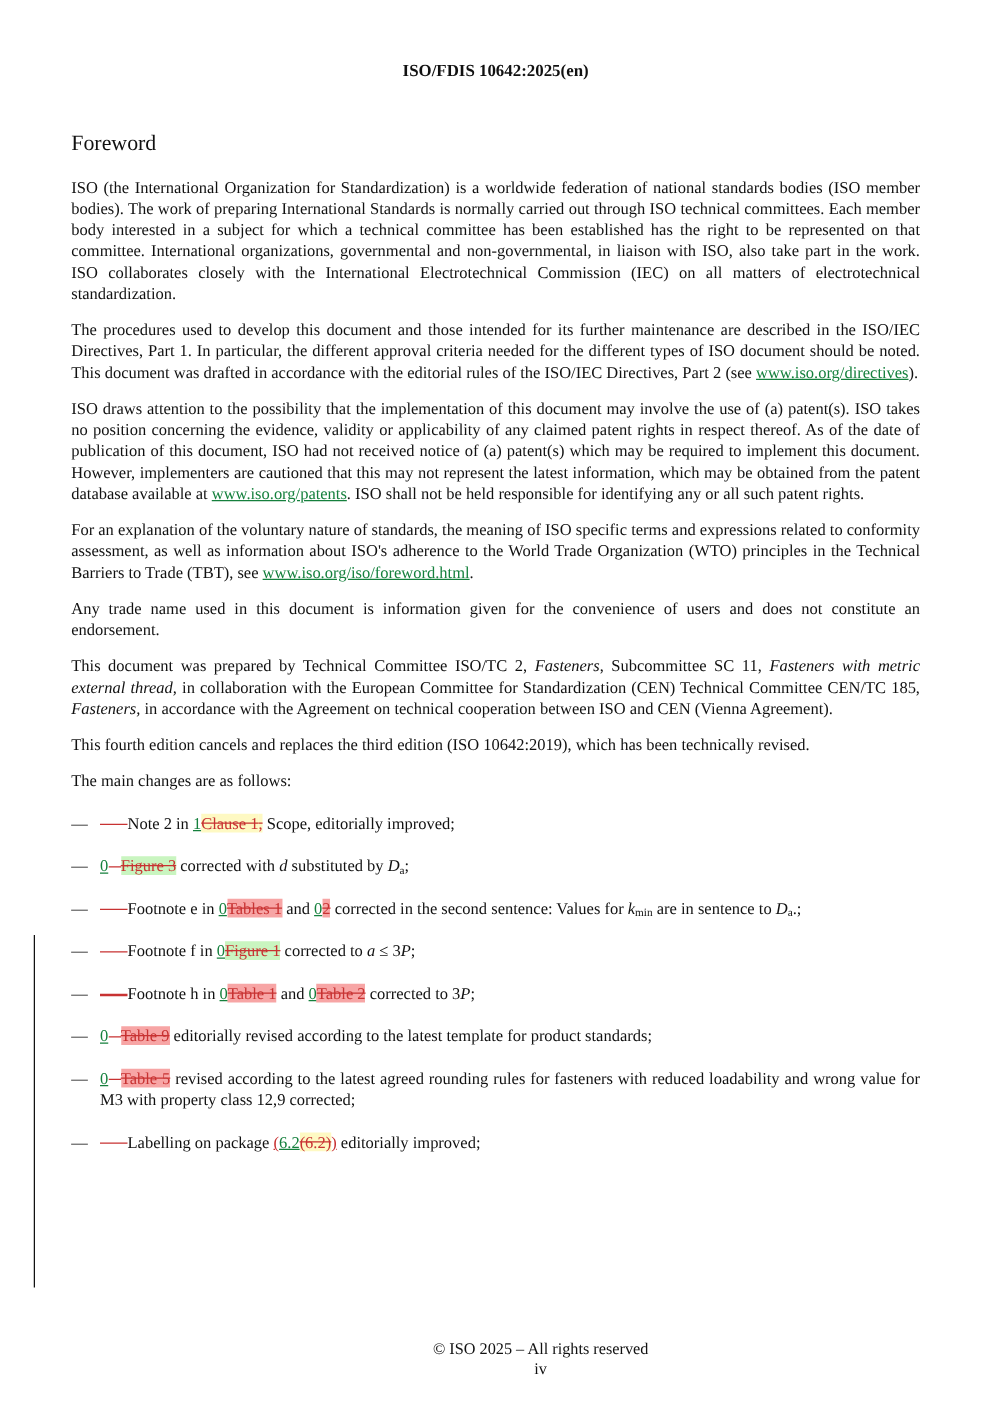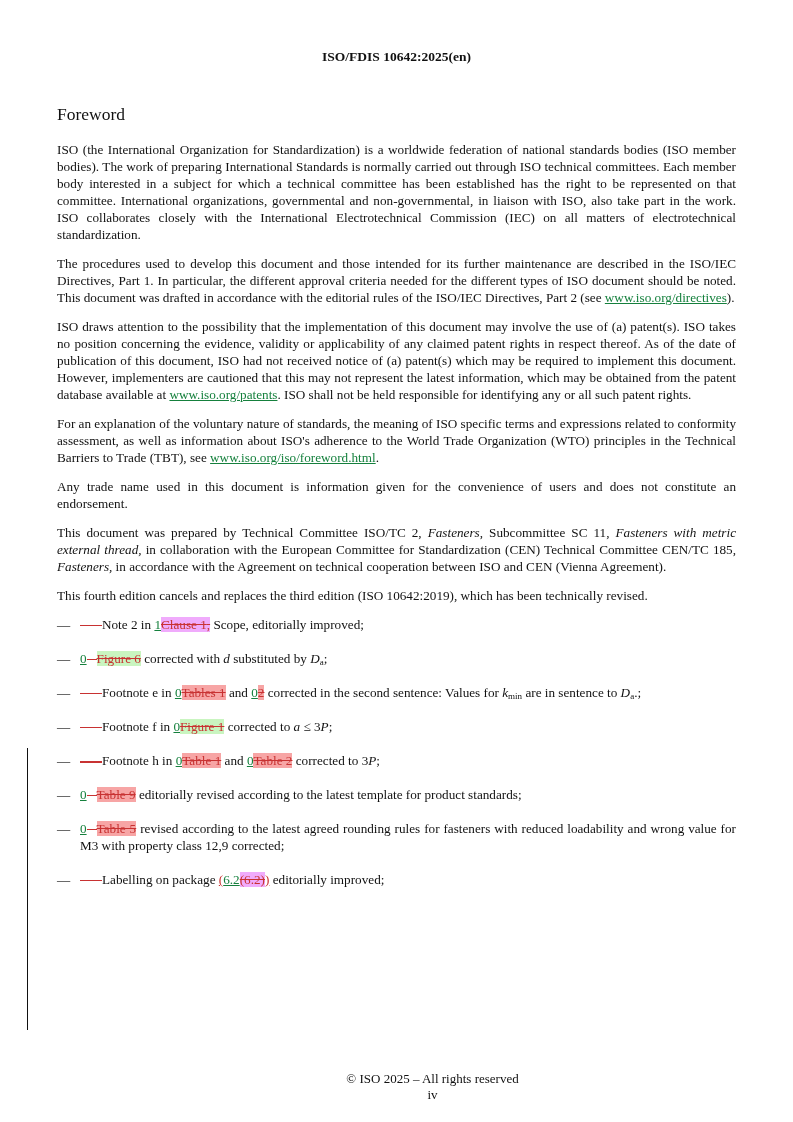--- a/index.html
+++ b/index.html
@@ -9,21 +9,21 @@
             font-weight: bold; font-size: 13.5px; }
   .title { position: absolute; top: 104px; left: 57px; font-weight: normal; font-size: 17.5px; margin: 0; }
   .content { position: absolute; top: 141px; left: 57px; width: 679px; font-size: 13.2px; line-height: 17px; }
   .content p { margin: 0 0 12px 0; text-align: justify; }
   a, .lnk { color: #15803d; text-decoration: underline; }
   .list { margin: 0; padding: 0; list-style: none; }
   .list li { position: relative; padding-left: 23px; margin-bottom: 17px; text-align: justify; }
   .dash { position: absolute; left: 0; top: 0; }
   .del { color: #c83232; text-decoration: line-through; }
   .del-bg { background: #f7a5a5; }
-  .del-bg-light { background: #f0abfc; }
+  .del-bg-light { background: #fef9c3; }
   .mv-bg { background: #c9f5c0; }
   .strike-dash { display: inline-block; width: 22px; height: 1px; background: #c83232; vertical-align: middle; margin-right: 0; }
   .strike-dash.short { width: 10px; margin-left: 2px; margin-right: 10px; }
   .changebar { position: absolute; left: 27px; width: 1px; background: #111; }
   .footer { position: absolute; top: 1071px; left: 0; width: 793px; text-align: center; font-size: 13px; line-height: 16px; padding-left: 36px; }
   sub { font-size: 9px; vertical-align: -2px; line-height: 0; }
 </style>
 </head>
 <body>
 
@@ -33,29 +33,30 @@
 <div class="changebar" style="top:748px;height:282px;"></div>
 
 <div class="content">
   <p>ISO (the International Organization for Standardization) is a worldwide federation of national standards bodies (ISO member bodies). The work of preparing International Standards is normally carried out through ISO technical committees. Each member body interested in a subject for which a technical committee has been established has the right to be represented on that committee. International organizations, governmental and non-governmental, in liaison with ISO, also take part in the work. ISO collaborates closely with the International Electrotechnical Commission (IEC) on all matters of electrotechnical standardization.</p>
   <p><span>The procedures used to develop this document and those intended for its further maintenance are described in the ISO/IEC Directives, Part 1. In particular, the different approval criteria needed for the different types of ISO document should be noted. This document was drafted in accordance with the editorial rules of the ISO/IEC Directives, Part 2 (see </span><a>www.iso.org/directives</a><span>).</span></p>
   <p><span>ISO draws attention to the possibility that the implementation of this document may involve the use of (a) patent(s). ISO takes no position concerning the evidence, validity or applicability of any claimed patent rights in respect thereof. As of the date of publication of this document, ISO had not received notice of (a) patent(s) which may be required to implement this document. However, implementers are cautioned that this may not represent the latest information, which may be obtained from the patent database available at </span><a>www.iso.org/patents</a><span>. ISO shall not be held responsible for identifying any or all such patent rights.</span></p>
   <p><span>For an explanation of the voluntary nature of standards, the meaning of ISO specific terms and expressions related to conformity assessment, as well as information about ISO's adherence to the World Trade Organization (WTO) principles in the Technical Barriers to Trade (TBT), see </span><a>www.iso.org/iso/foreword.html</a><span>.</span></p>
   <p>Any trade name used in this document is information given for the convenience of users and does not constitute an endorsement.</p>
   <p><span>This document was prepared by Technical Committee ISO/TC 2, </span><i>Fasteners</i><span>, Subcommittee SC 11, </span><i>Fasteners with metric external thread,</i><span> in collaboration with the European Committee for Standardization (CEN) Technical Committee CEN/TC 185, </span><i>Fasteners,</i><span> in accordance with the Agreement on technical cooperation between ISO and CEN (Vienna Agreement).</span></p>
   <p>This fourth edition cancels and replaces the third edition (ISO 10642:2019), which has been technically revised.</p>
+  <p style="margin-bottom:17px;">The main changes are as follows:</p>
 
   <ul class="list">
     <li>
       <span class="dash">—</span>
       <span class="strike-dash"></span><span>Note 2 in </span><span class="lnk">1</span><span class="del del-bg-light">Clause 1</span><span class="del del-bg-light">,</span><span> Scope, editorially improved;</span>
     </li>
     <li>
       <span class="dash">—</span>
-      <span class="lnk">0</span><span class="strike-dash short" style="margin:0;width:10px;"></span><span class="del mv-bg">Figure 6</span><span> corrected with </span><i>d</i><span> substituted by </span><i>D</i><sub>a</sub><span>;</span>
+      <span class="lnk">0</span><span class="strike-dash short" style="margin:0;width:10px;"></span><span class="del mv-bg">Figure 3</span><span> corrected with </span><i>d</i><span> substituted by </span><i>D</i><sub>a</sub><span>;</span>
     </li>
     <li>
       <span class="dash">—</span>
       <span class="strike-dash"></span><span>Footnote e in </span><span class="lnk">0</span><span class="del del-bg">Tables 1</span><span> and </span><span class="lnk">0</span><span class="del del-bg">2</span><span> corrected in the second sentence: Values for </span><i>k</i><sub>min</sub><span> are in sentence to </span><i>D</i><sub>a</sub><span>.;</span>
     </li>
     <li>
       <span class="dash">—</span>
       <span class="strike-dash"></span><span>Footnote f in </span><span class="lnk">0</span><span class="del mv-bg">Figure 1</span><span> corrected to </span><i>a</i><span> ≤ 3</span><i>P</i><span>;</span>
     </li>
     <li>

